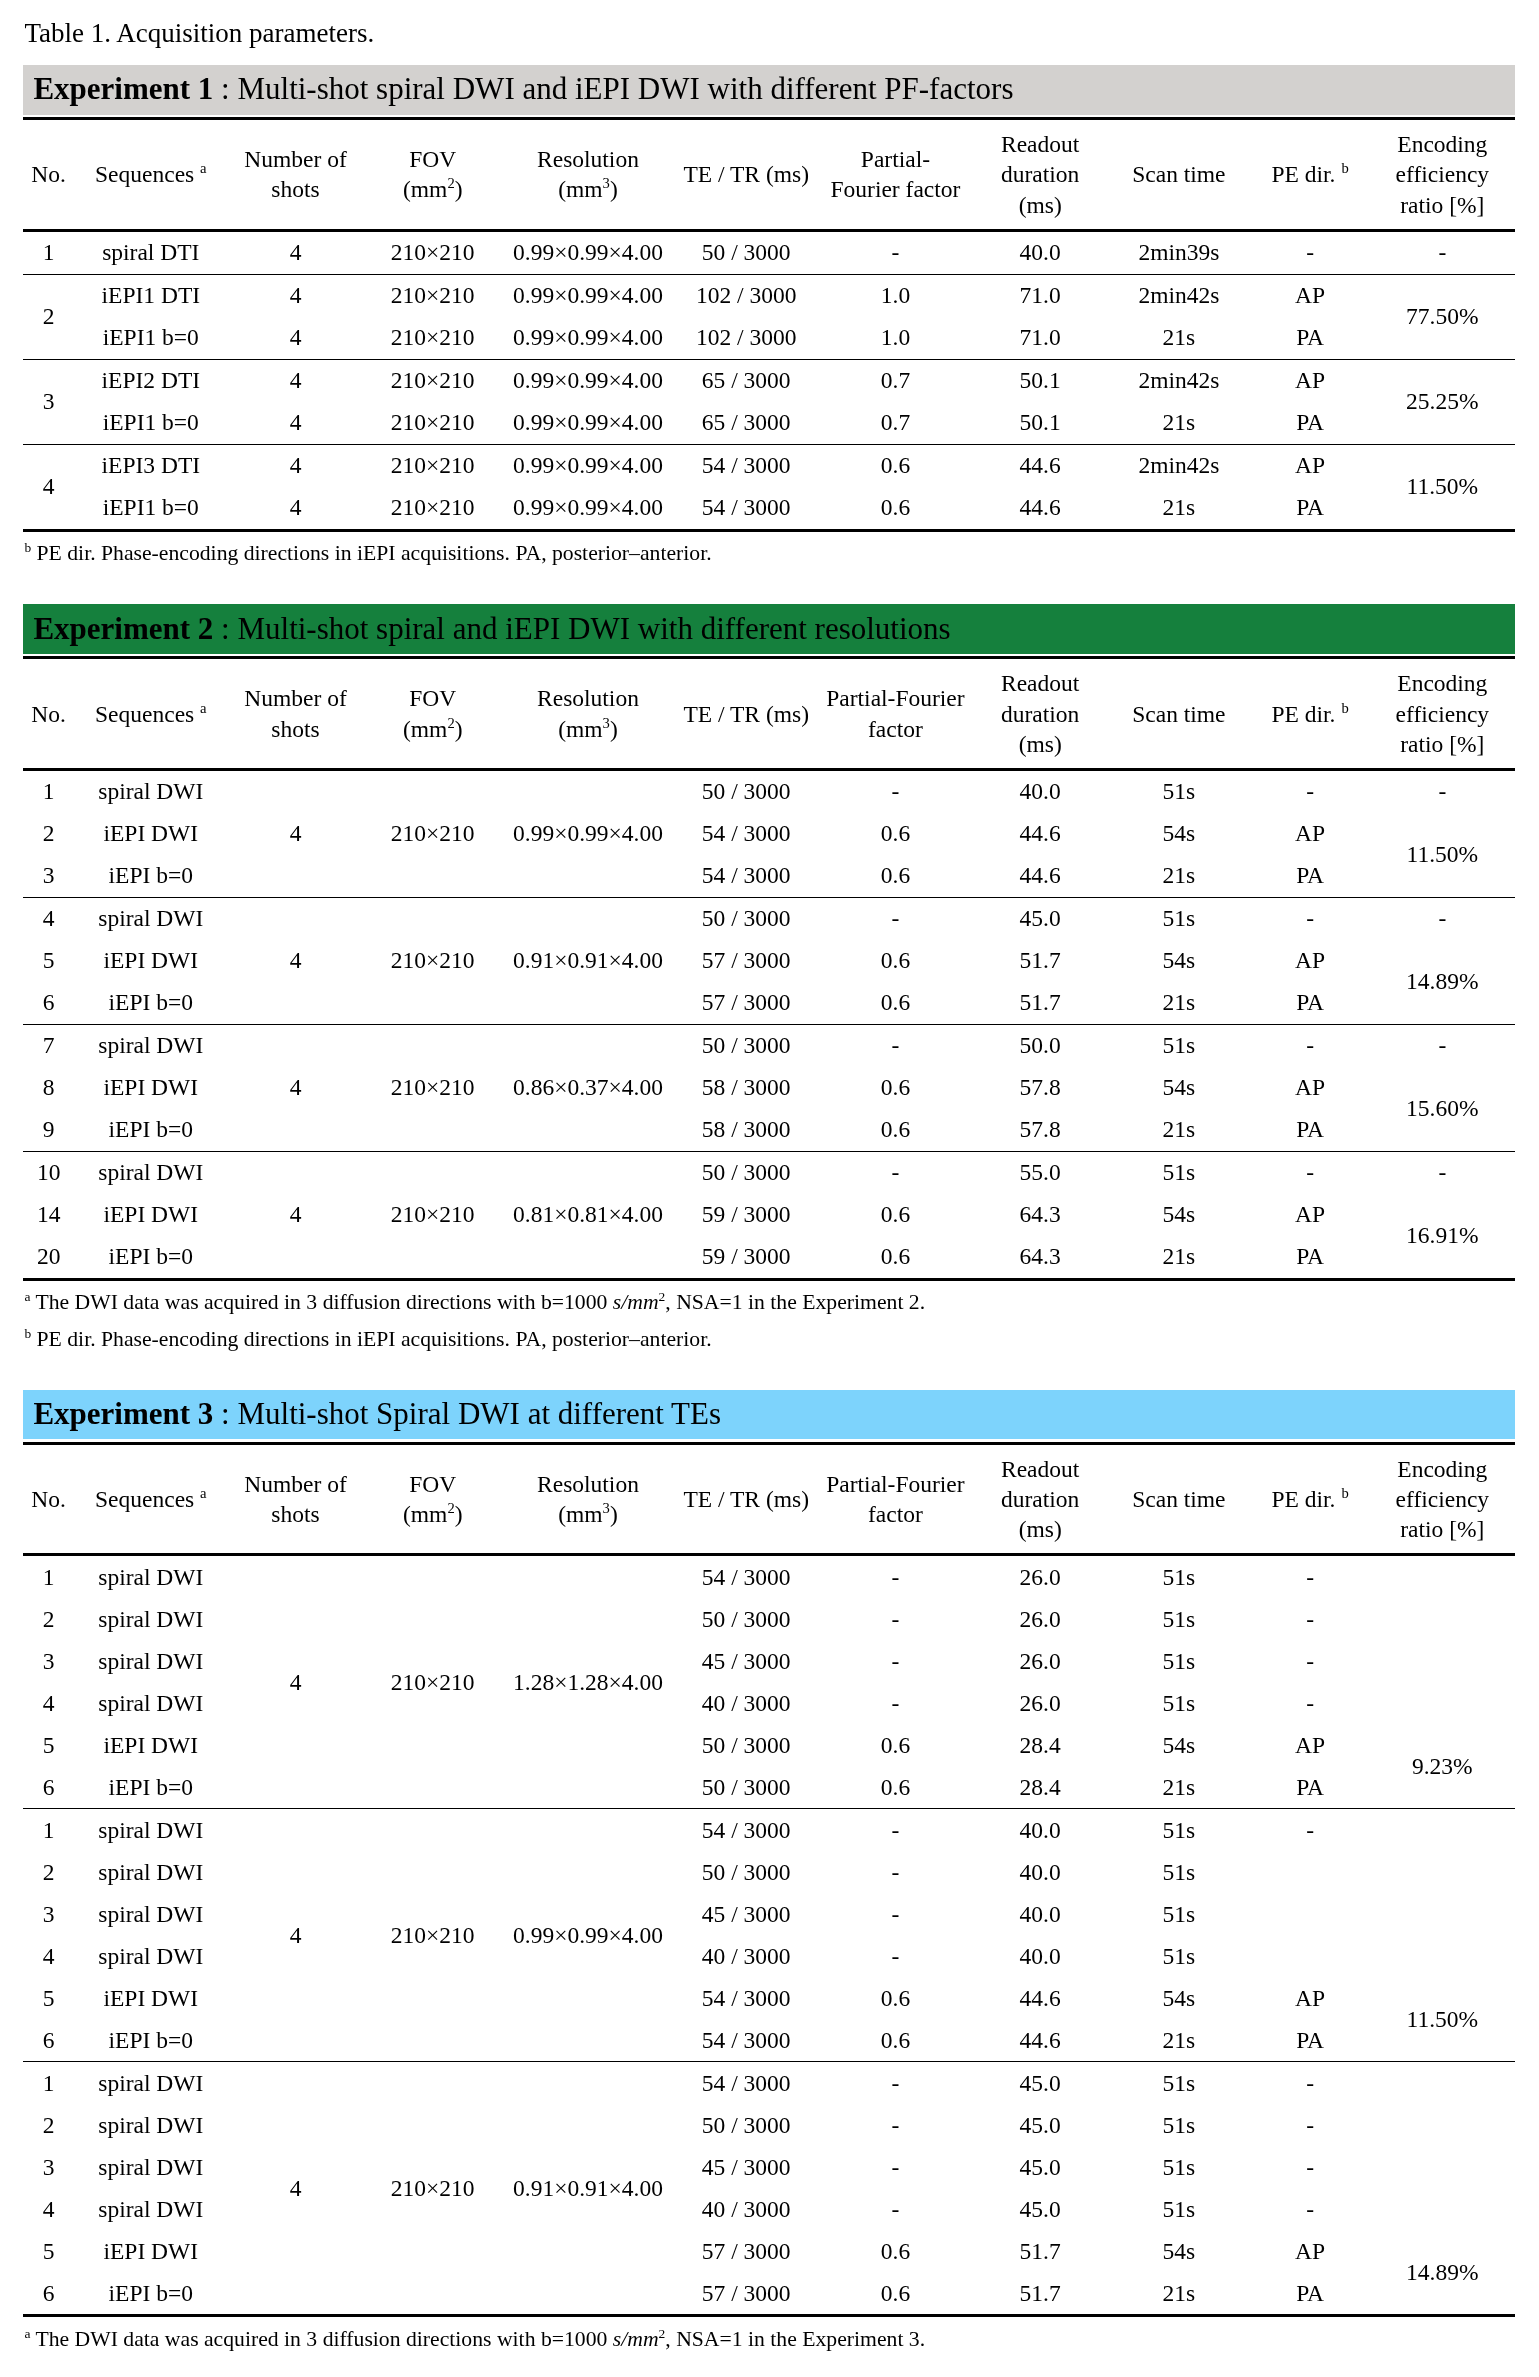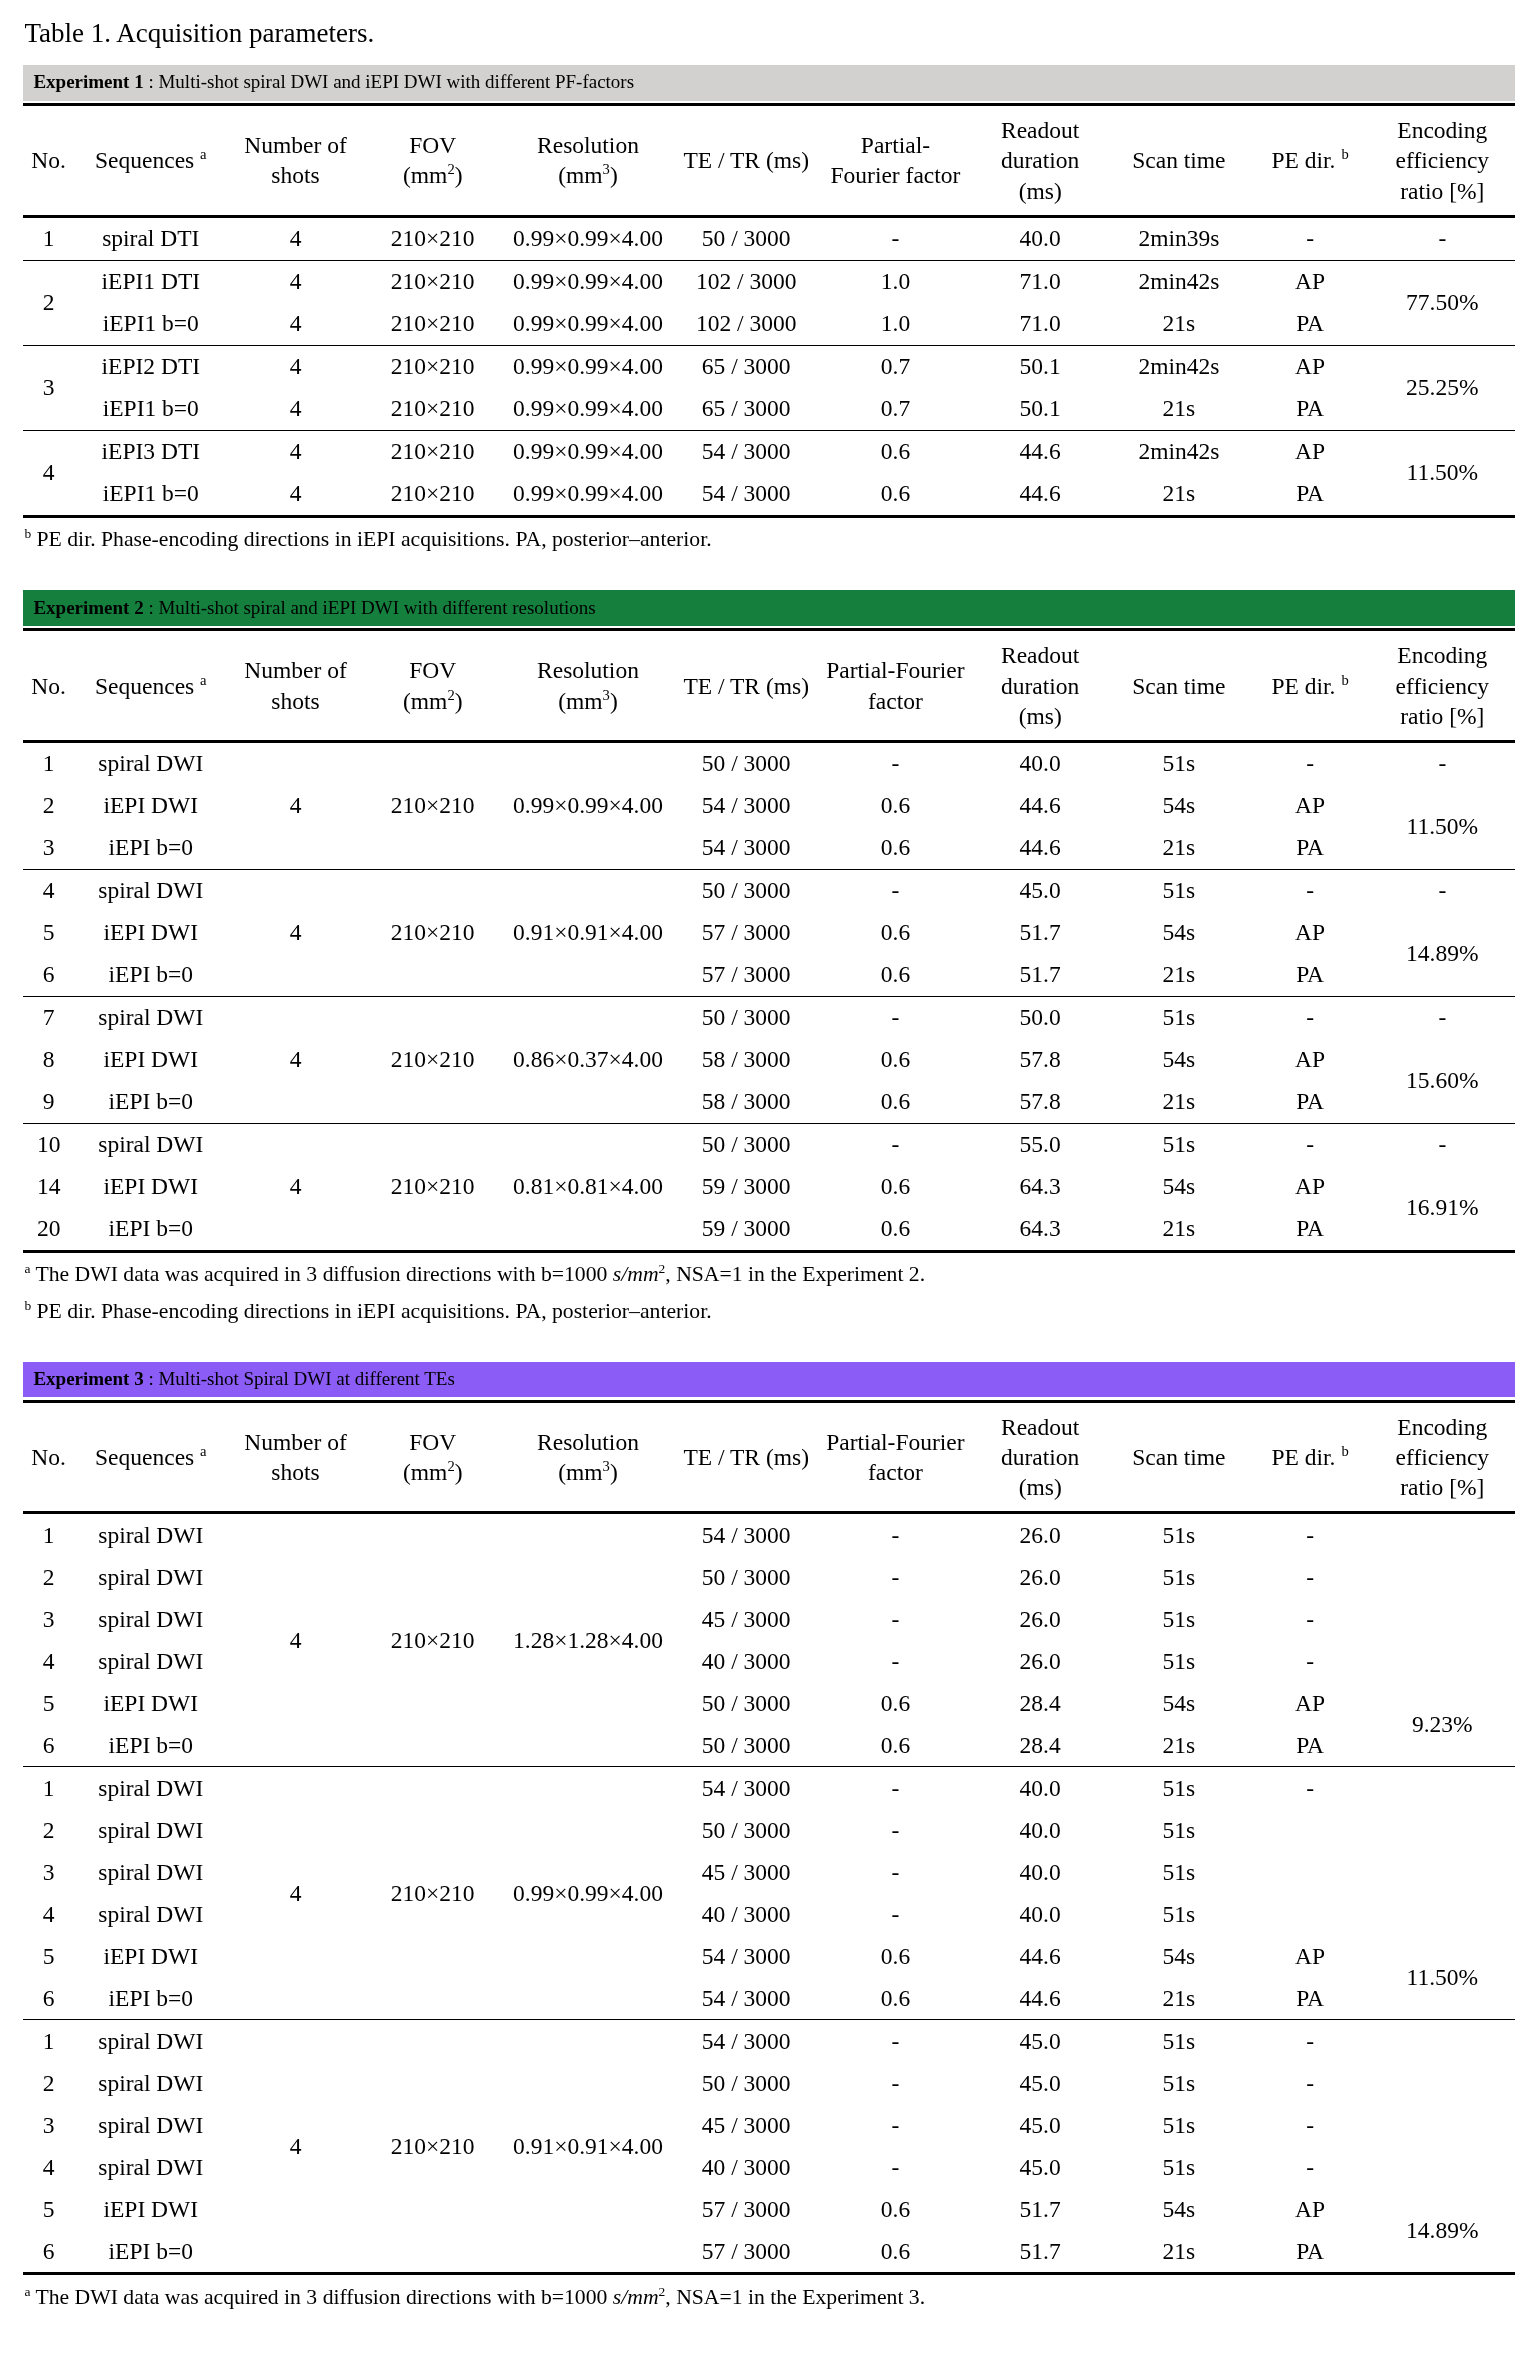--- a/index.html
+++ b/index.html
@@ -6,21 +6,21 @@
   body {
     width:1540px; height:2377px;
     font-family:"Liberation Serif", serif;
     color:#000;
   }
   .page { padding:12.6px 25px 0 22.6px; }
   .title { font-size:27px; margin:5.4px 0 16.2px 1.8px; }
   .title b { font-weight:normal; }
   .exp { margin-bottom:36px; }
   .graybar {
-    font-size:19px;
+    font-size:31px;
     padding:6.3px 10.8px 7.2px 10.8px;
     background:#d3d1cf;
   }
   .graybar b { font-weight:bold; }
   table {
     width:100%;
     margin-top:2.7px;
     border-collapse:collapse;
     table-layout:fixed;
     border-top:3.6px solid #000;
@@ -352,21 +352,21 @@
             <td>21s</td>
             <td>PA</td>
           </tr>
         </tbody>
       </table>
     <p class="fn"><sup>a</sup> The DWI data  was acquired in 3 diffusion directions with b=1000 <i>s/mm</i><sup>2</sup>,  NSA=1 in the Experiment 2.</p>
     <p class="fn"><sup>b</sup> PE dir. Phase-encoding directions in iEPI acquisitions. PA, posterior–anterior.</p>
   </div>
 
   <div class="exp">
-    <div class="graybar" style="background: #8b5cf6;"><b>Experiment 3</b><span> : Multi-shot Spiral DWI at different TEs</span></div>
+    <div class="graybar" style="background: #7dd3fc;"><b>Experiment 3</b><span> : Multi-shot Spiral DWI at different TEs</span></div>
     <table>
       <colgroup>
           <col class="c0">
           <col class="c1">
           <col class="c2">
           <col class="c3">
           <col class="c4">
           <col class="c5">
           <col class="c6">
           <col class="c7">

